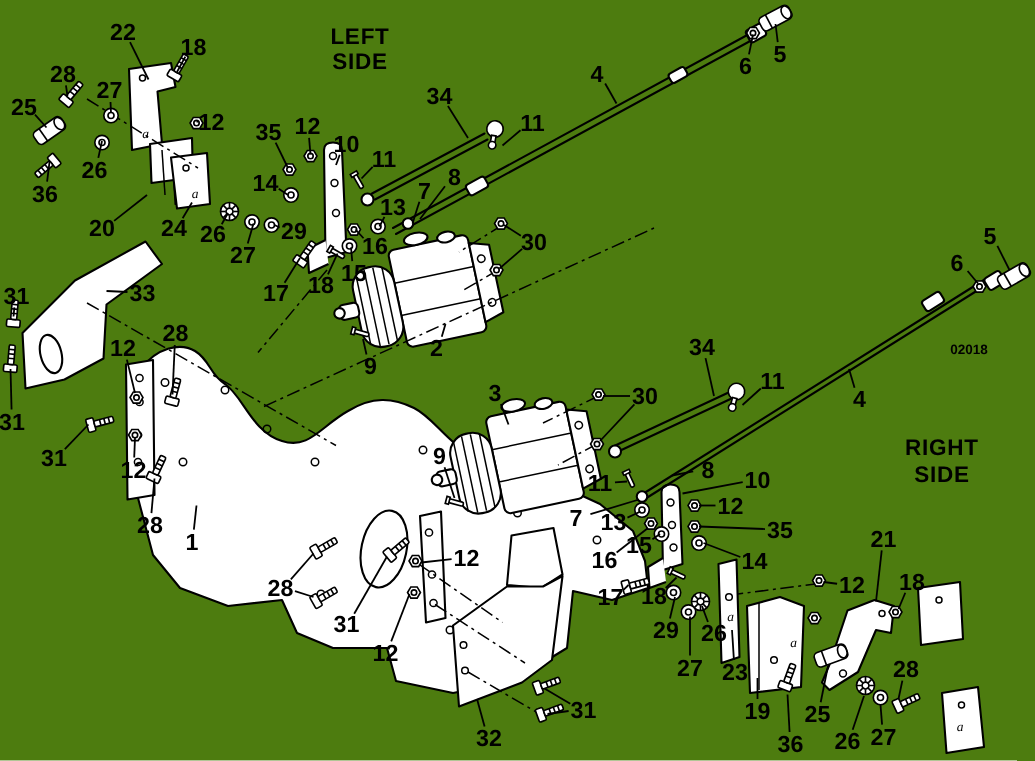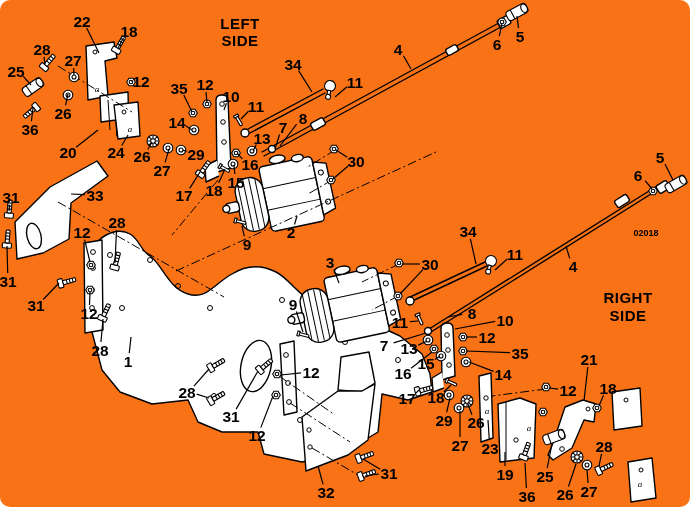--- a/index.html
+++ b/index.html
@@ -1,16 +1,16 @@
 <!DOCTYPE html>
 <html><head>
 <meta charset="utf-8">
 <style>
   html,body{margin:0;padding:0;background:#fff;}
-  .stage{position:relative;width:690px;height:507px;background:#f97316;overflow:hidden;border-radius:10px;}
+  .stage{position:relative;width:690px;height:507px;background:#4d7c0f;overflow:hidden;}
   svg{display:block;}
   .callout{font:bold 15.5px "Liberation Sans",sans-serif;fill:#000;}
   .side-label{font:bold 15px "Liberation Sans",sans-serif;fill:#000;letter-spacing:.5px;}
   .fig-num{font:bold 9px "Liberation Sans",sans-serif;fill:#000;}
   .amark{font:italic 9px "Liberation Serif",serif;fill:#000;}
   .art{stroke:#000;fill:none;stroke-width:1.4;stroke-linejoin:round;stroke-linecap:round;}
   .artw{stroke:#000;fill:#fff;stroke-width:1.4;stroke-linejoin:round;}
   .thin{stroke:#000;fill:none;stroke-width:1;}
 </style>
 </head>

